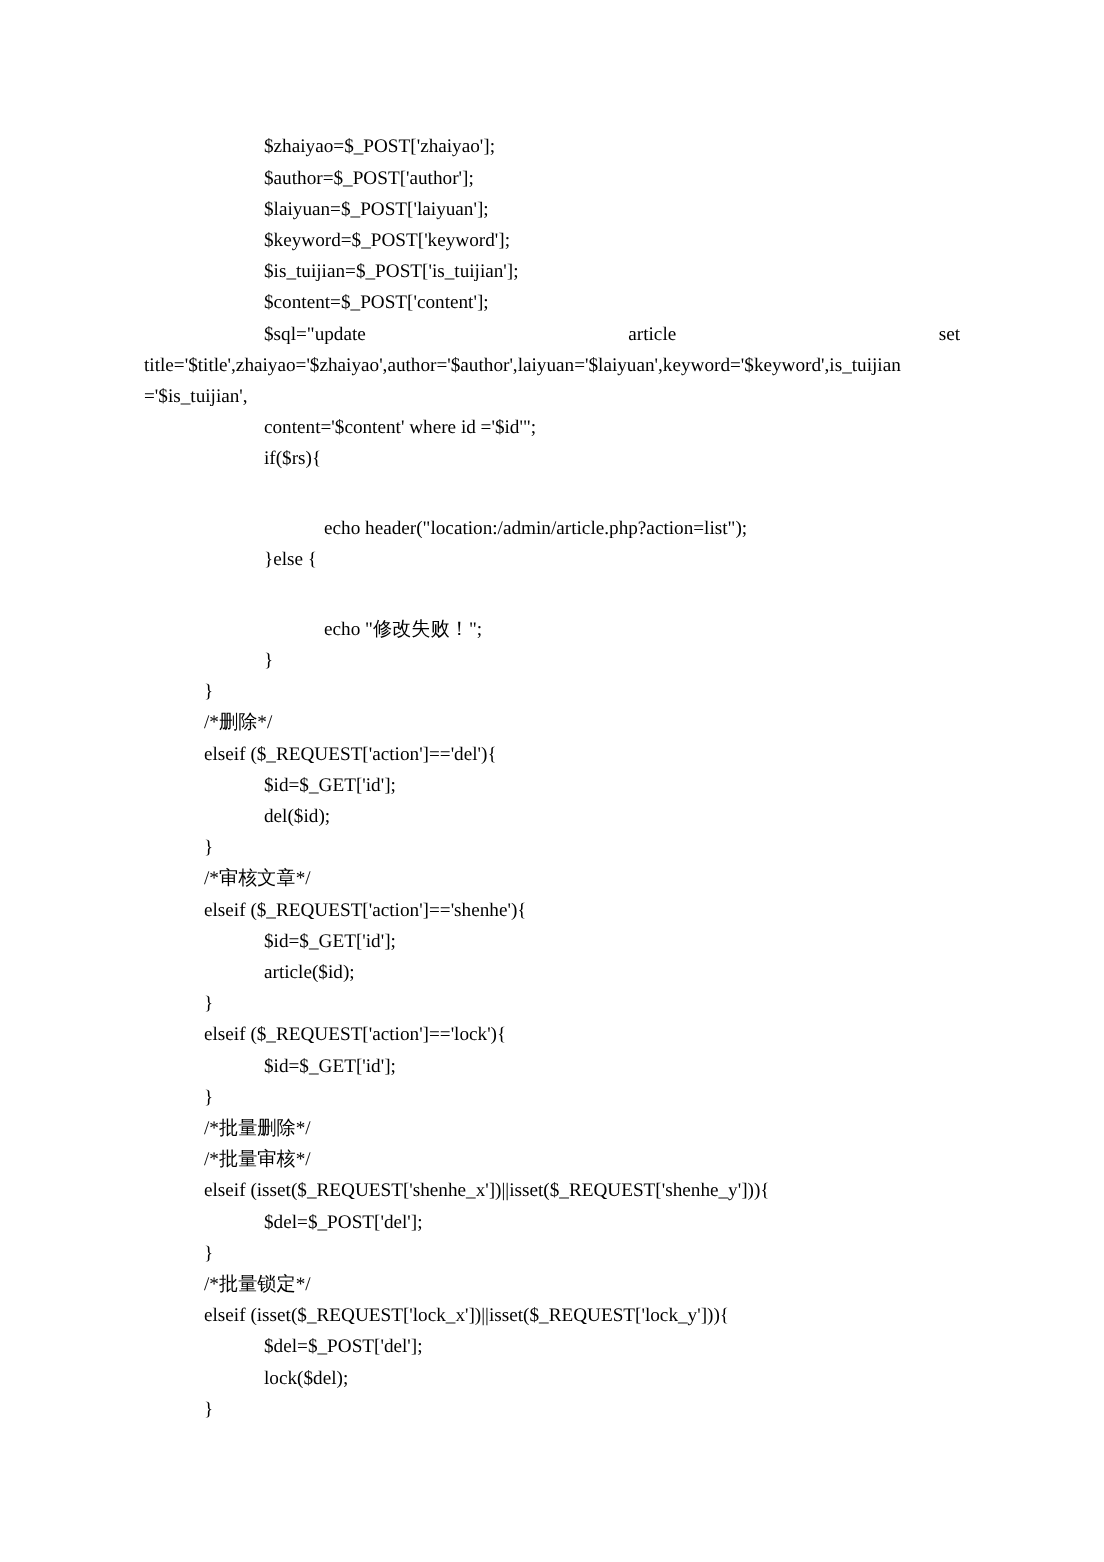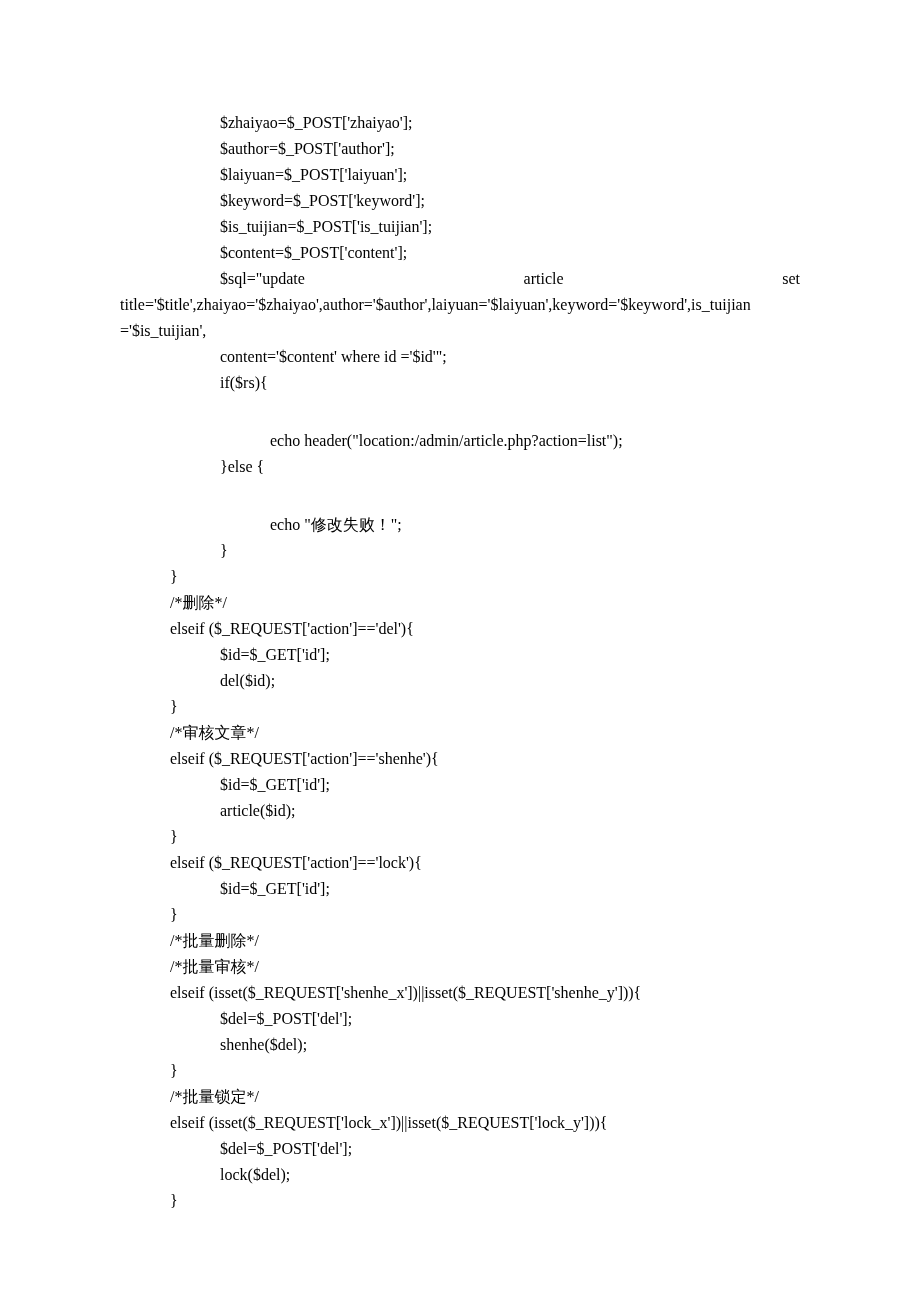--- a/index.html
+++ b/index.html
@@ -60,21 +60,20 @@
     <div class="indent2">$id=$_GET['id'];</div>
     <div class="indent2">article($id);</div>
     <div class="indent1">}</div>
     <div class="indent1">elseif ($_REQUEST['action']=='lock'){</div>
     <div class="indent2">$id=$_GET['id'];</div>
     <div class="indent1">}</div>
     <div class="indent1">/*批量删除*/</div>
     <div class="indent1">/*批量审核*/</div>
     <div class="indent1">elseif (isset($_REQUEST['shenhe_x'])||isset($_REQUEST['shenhe_y'])){</div>
     <div class="indent2">$del=$_POST['del'];</div>
-    <div class="indent2">shenhe($del);</div>
     <div class="indent1">}</div>
     <div class="indent1">/*批量锁定*/</div>
     <div class="indent1">elseif (isset($_REQUEST['lock_x'])||isset($_REQUEST['lock_y'])){</div>
     <div class="indent2">$del=$_POST['del'];</div>
     <div class="indent2">lock($del);</div>
     <div class="indent1">}</div>
   </div>
 
 <div class="footer">3 / 5</div>
 

